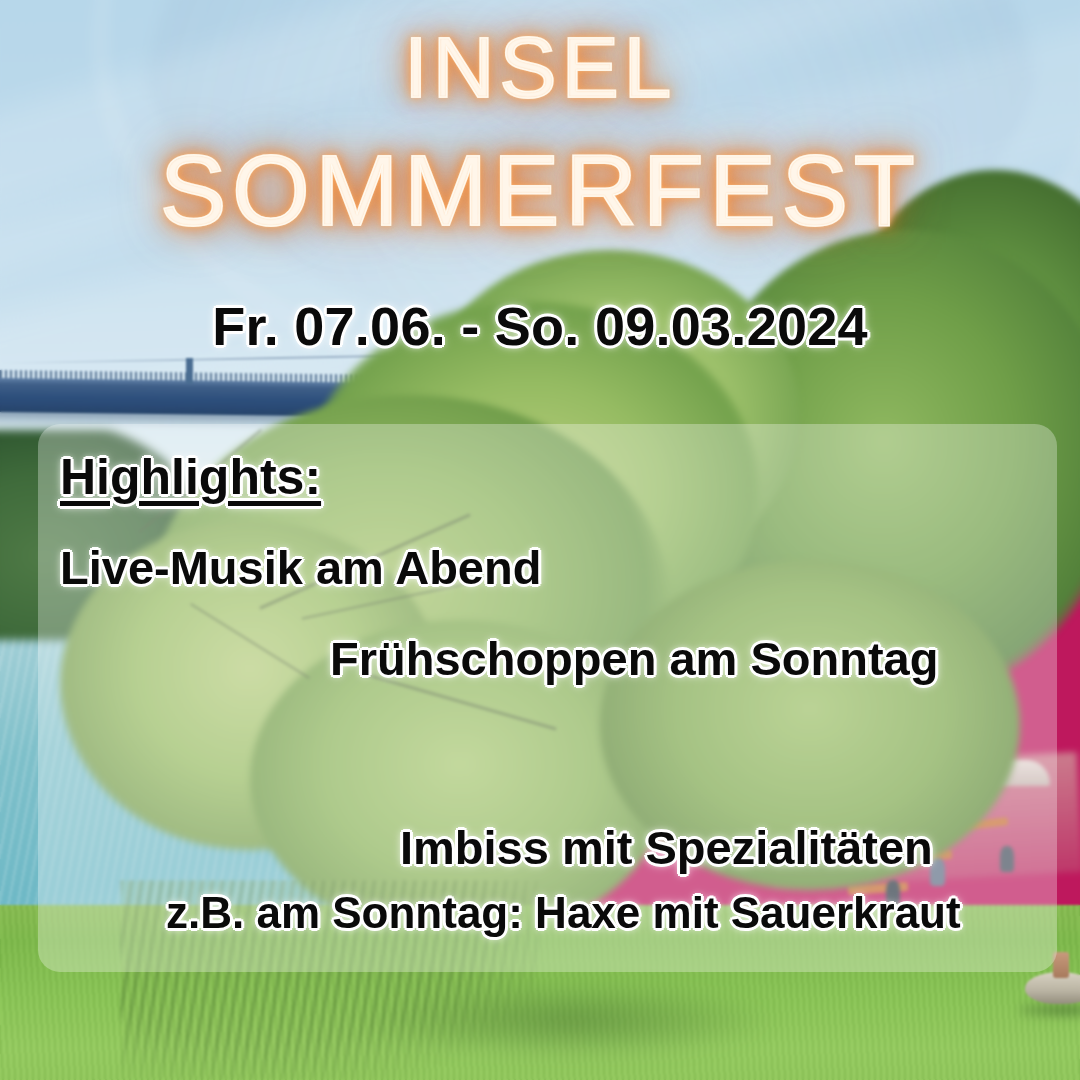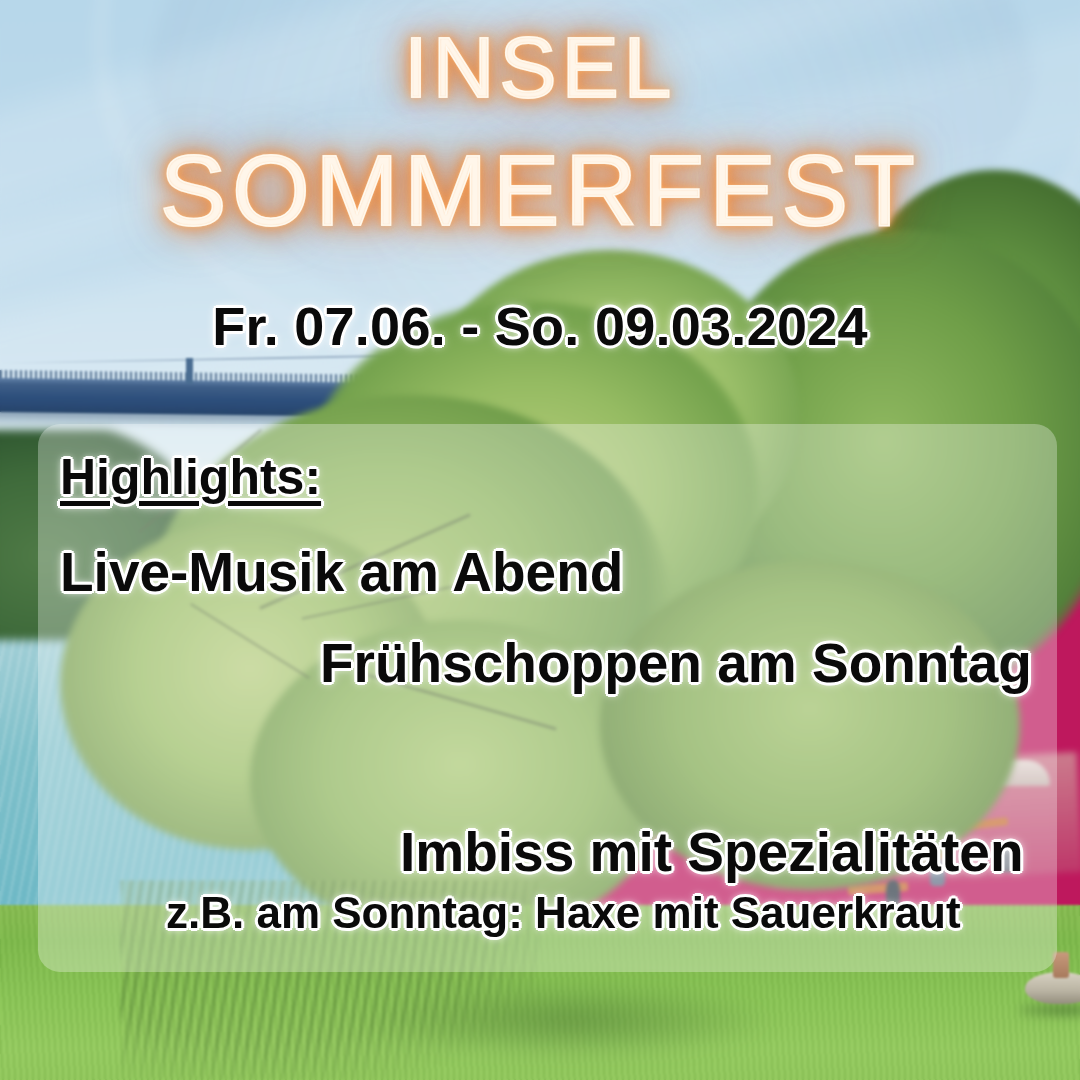--- a/index.html
+++ b/index.html
@@ -251,24 +251,24 @@
       -2px -2px 0 #fff, 2px -2px 0 #fff, -2px 2px 0 #fff, 2px 2px 0 #fff,
       -3px 0 0 #fff, 3px 0 0 #fff, 0 -3px 0 #fff, 0 3px 0 #fff,
       0 0 7px rgba(255,255,255,.95), 0 0 12px rgba(255,255,255,.7);
     white-space:nowrap;
   }
   #dateline{
     position:absolute;left:0;right:0;top:295px;text-align:center;
     font-size:54px;letter-spacing:.005em;
   }
 
-  .hl{position:absolute;font-size:55px;}
+  .hl{position:absolute;font-size:47px;}
   #hl0{left:60px;top:448px;font-size:50px;text-decoration:underline;text-decoration-thickness:5px;text-underline-offset:7px;text-align:right;}
   #hl1{left:60px;top:540px;}
-  #hl2{left:320px;top:631px;}
+  #hl2{left:330px;top:631px;}
   #hl3{left:60px;top:722px;}
   #hl4{left:400px;top:820px;}
   #hl5{left:166px;top:888px;font-size:44px;}
 </style>
 </head>
 <body>
 
 <div id="poster">
 
   <div class="photo">

